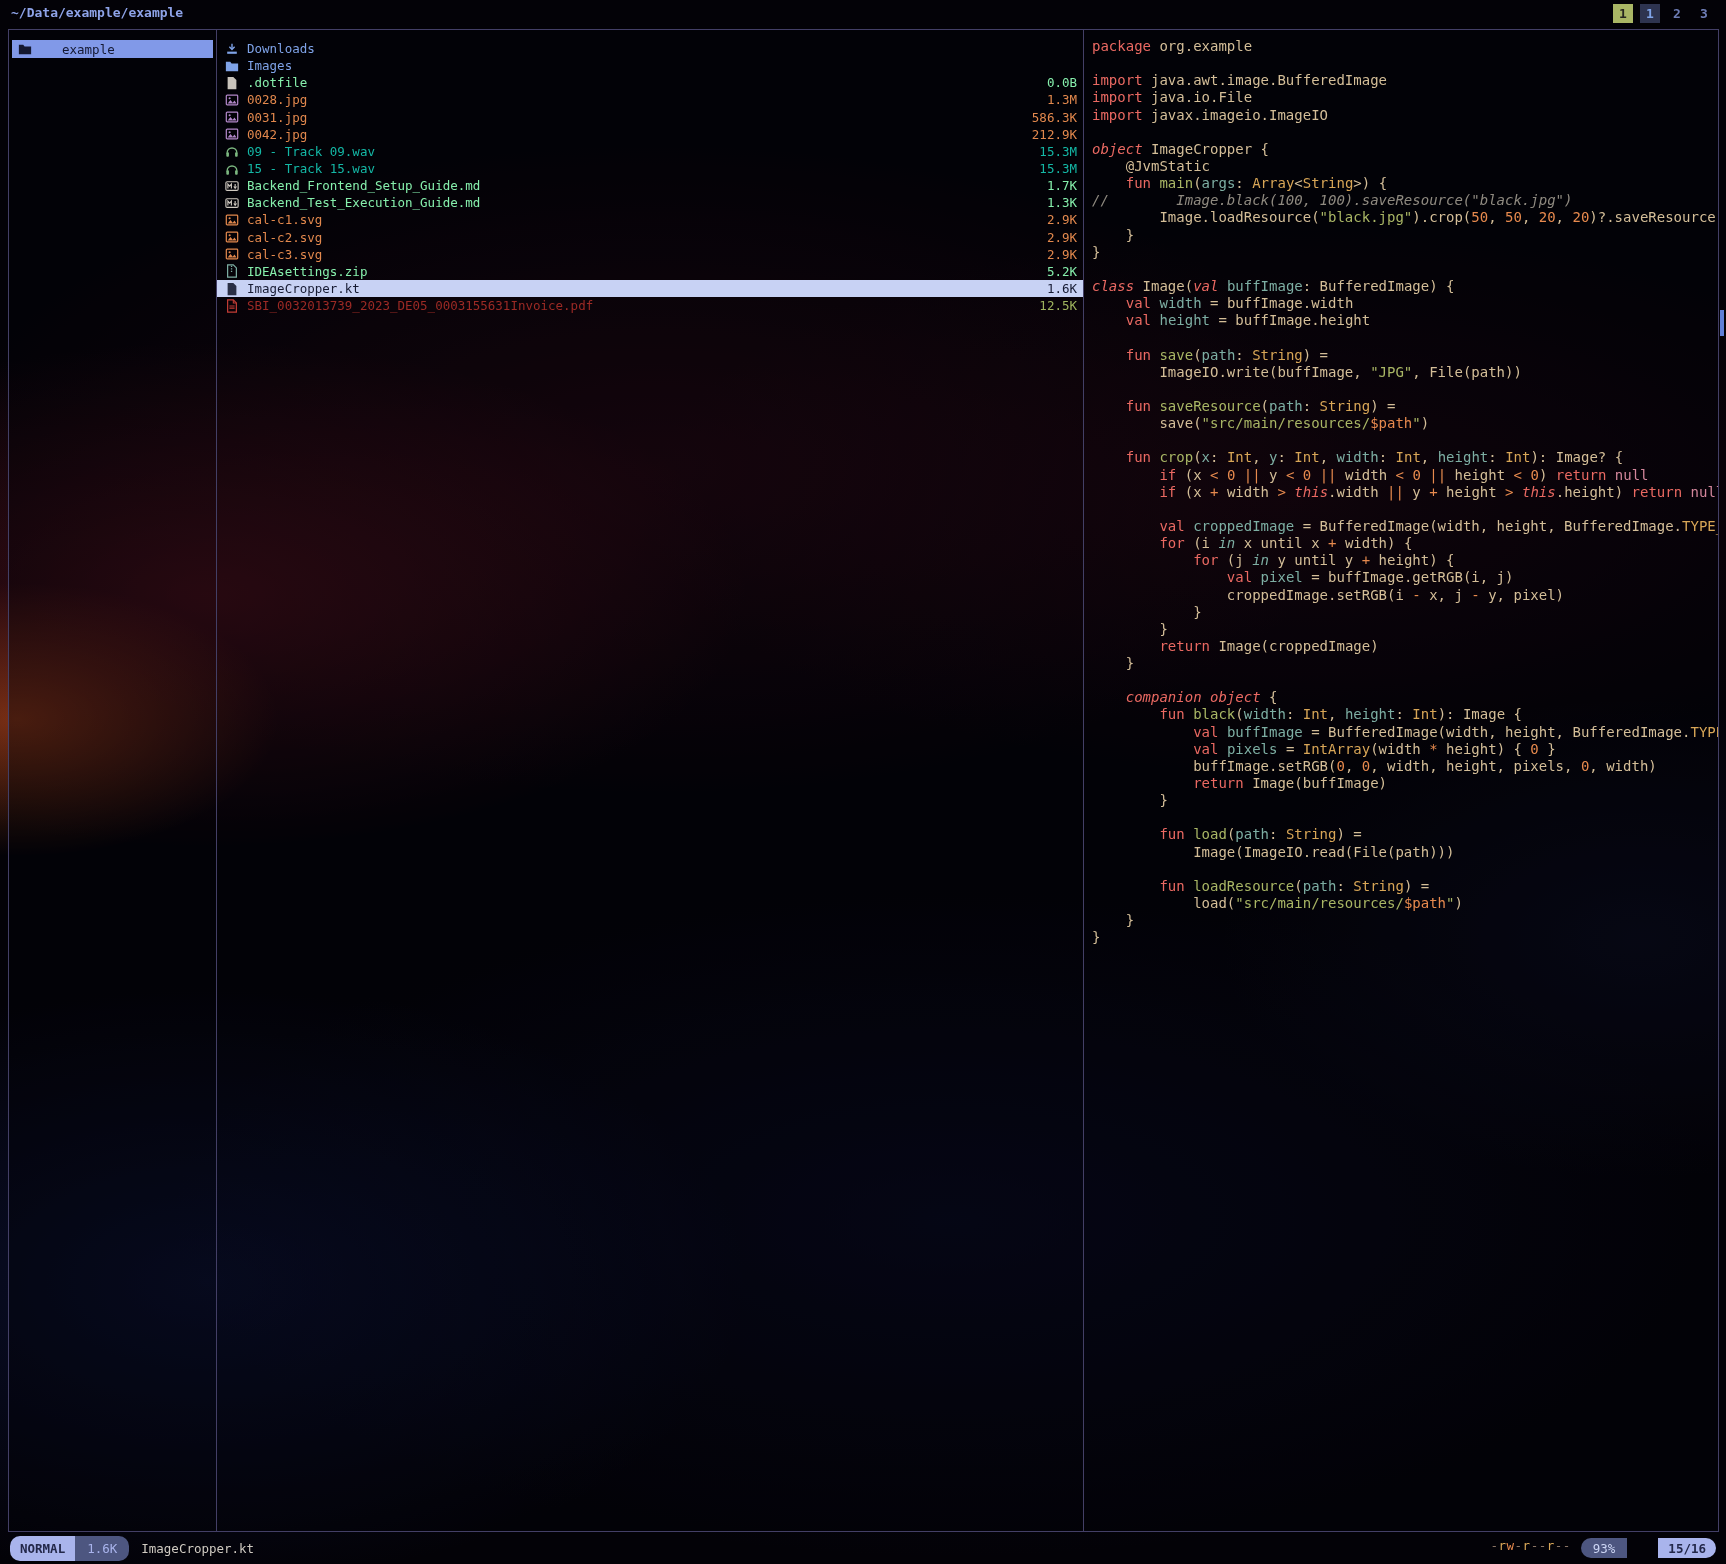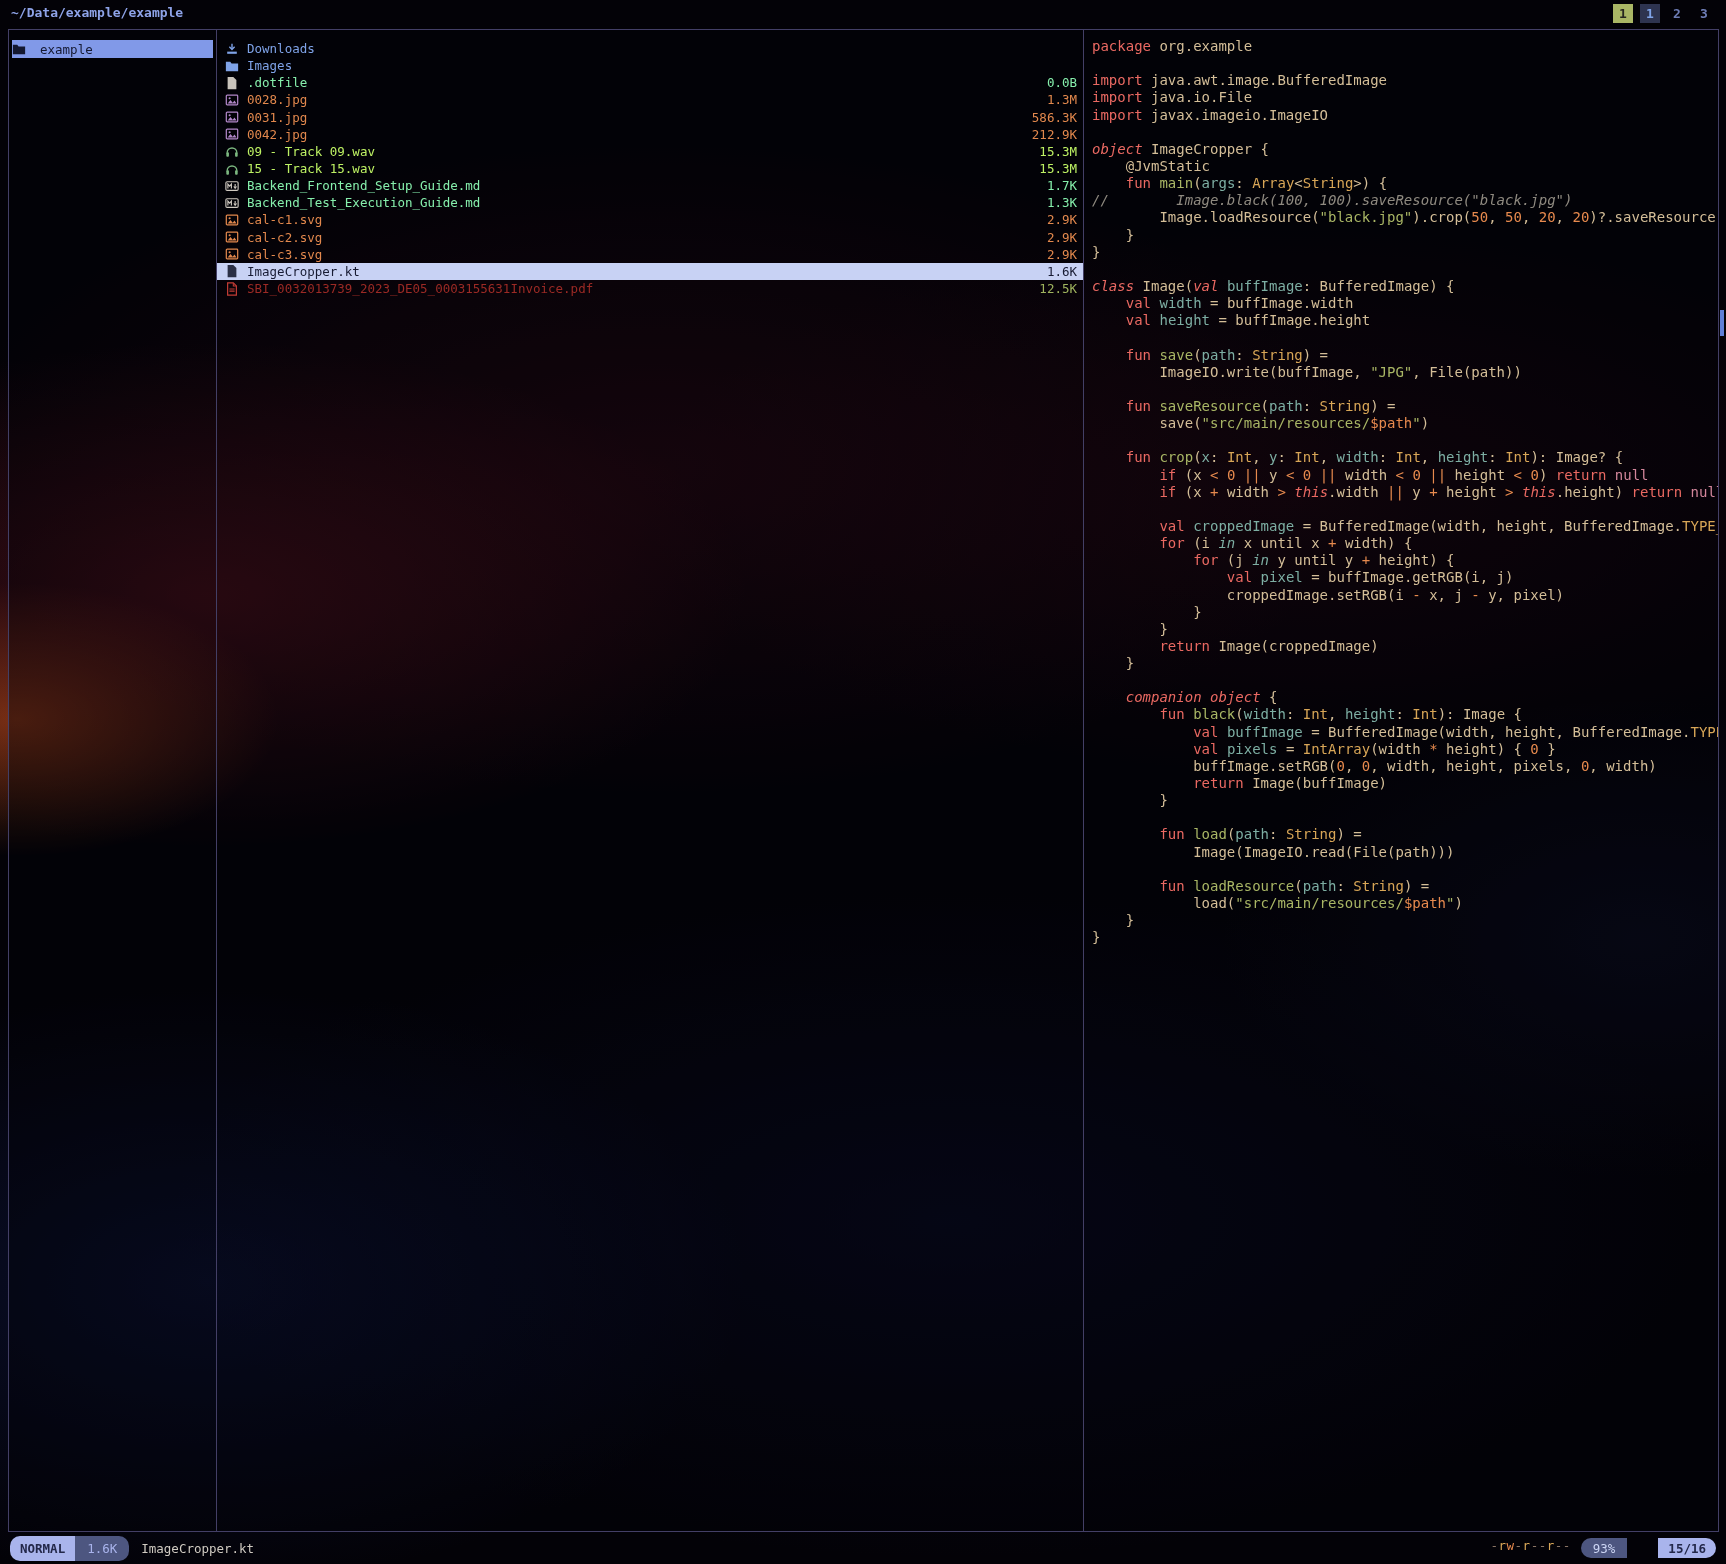--- a/index.html
+++ b/index.html
@@ -23,32 +23,32 @@
        font-size:13px;font-weight:bold;}
   .tab.green{background:#a9b665;color:#26261f;}
   .tab.dim{background:#2e3450;color:#7fa3e8;}
   .tab.plain{background:transparent;color:#6d7cb4;}
   
   #panes{position:absolute;left:8px;top:29px;width:1709px;height:1501px;
          border:1px solid #433f66;background:rgba(3,3,7,.40);z-index:3;}
   .vdiv{position:absolute;top:0;bottom:0;width:1px;background:#433f66;}
   #vdiv1{left:207px;} #vdiv2{left:1074px;}
   #left-pane{position:absolute;left:0;top:0;width:207px;bottom:0;padding-top:10px;box-sizing:border-box;}
-  #parent-item{margin:0 3px;height:18px;display:flex;align-items:center;gap:6px;
-        background:#8199e8;color:#141830;font-size:12.5px;padding-left:0;}
+  #parent-item{margin:0 3px;height:18px;display:flex;align-items:center;gap:22px;
+        background:#8199e8;color:#141830;font-size:12.5px;padding-left:6px;}
   #mid-pane{position:absolute;left:208px;top:0;width:866px;bottom:0;padding-top:10px;box-sizing:border-box;}
   .frow{height:17.15px;display:flex;align-items:center;font-size:12.5px;padding:0 6px 0 8px;}
   .frow .fname{flex:1;white-space:pre;overflow:hidden;}
   .frow .fsize{white-space:pre;}
   .frow.selected{background:#c8d2f4;}
   .frow.selected .fname,.frow.selected .fsize{color:#171b33 !important;}
   .ficon{width:15px;height:14px;margin-right:7px;flex:0 0 15px;display:inline-flex;}
   .ficon svg{width:14px;height:14px;}
   .c-dir{color:#7fa3e8;} .c-fg{color:#86efac;} .c-orange{color:#e2884d;}
-  .c-red{color:#bef264;} .c-darkred{color:#9c2a25;} .c-green{color:#9fb45e;}
+  .c-red{color:#14b8a6;} .c-darkred{color:#9c2a25;} .c-green{color:#9fb45e;}
   
   #code-pane{position:absolute;left:1075px;top:0;right:0;bottom:0;padding:8px 0 0 8px;
              box-sizing:border-box;overflow:hidden;}
   .code-line{height:17.15px;line-height:17.15px;font-size:14px;white-space:pre;overflow:hidden;color:#d4be98;}
   .tok-kw{color:#ea6962;} .tok-kwi{color:#ea6962;font-style:italic;margin-top:16px;}
   .tok-kwb{color:#7daea3;font-style:italic;}
   .tok-fn{color:#a9b665;} .tok-pr{color:#7daea3;} .tok-ty{color:#d8a657;}
   .tok-st{color:#a9b665;} .tok-si{color:#e78a4e;} .tok-nm{color:#e78a4e;}
   .tok-op{color:#e78a4e;} .tok-cm{color:#8f8a80;font-style:italic;}
   .tok-pl{color:#d4be98;} .tok-nu{color:#d3869b;text-align:right;}
@@ -230,20 +230,30 @@
         <span class="ficon" style="color: rgb(226, 136, 77);">
           <svg viewBox="0 0 16 16">
             <rect x="1.5" y="2.5" width="13" height="11" rx="1" fill="none" stroke="currentColor" stroke-width="1.4"></rect>
             <circle cx="5.3" cy="6" r="1.2" fill="currentColor"></circle>
             <path d="M3 12l3.3-4 2.5 3 2-2.4 2.4 3.4z" fill="currentColor"></path>
           </svg>
         </span>
         <span class="fname c-orange">cal-c3.svg</span>
         <span class="fsize c-orange">2.9K</span>
       </div>
+      <div class="frow">
+        <span class="ficon" style="color: rgb(125, 174, 163);">
+          <svg viewBox="0 0 16 16">
+            <path d="M3 1h6.5L13 4.5V15H3z" fill="none" stroke="currentColor" stroke-width="1.4"></path>
+            <path d="M7.5 2v1.4M7.5 4.8v1.4M7.5 7.6V9" stroke="currentColor" stroke-width="1.5"></path>
+          </svg>
+        </span>
+        <span class="fname c-fg">IDEAsettings.zip</span>
+        <span class="fsize c-fg">5.2K</span>
+      </div>
       <div class="frow selected">
         <span class="ficon" style="color: rgb(42, 47, 69);">
           <svg viewBox="0 0 16 16">
             <path d="M3 1h6.5L13 4.5V15H3z" fill="currentColor"></path>
           </svg>
         </span>
         <span class="fname c-fg">ImageCropper.kt</span>
         <span class="fsize c-fg">1.6K</span>
       </div>
       <div class="frow">

